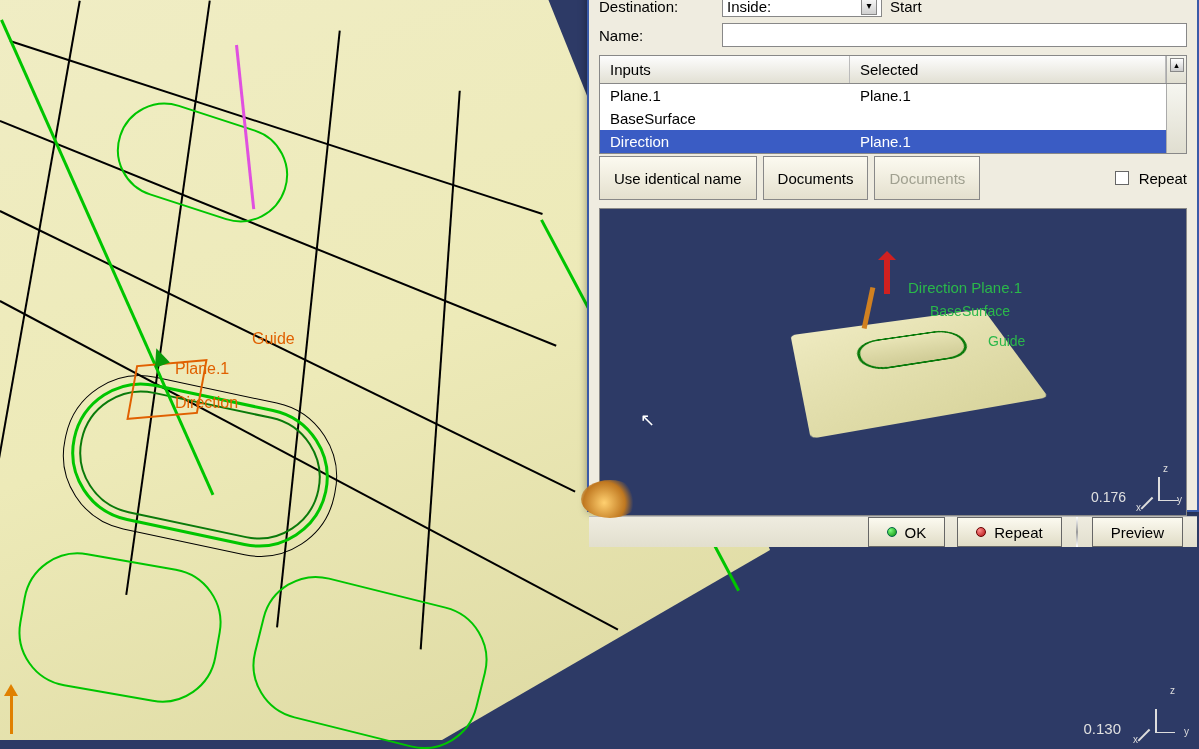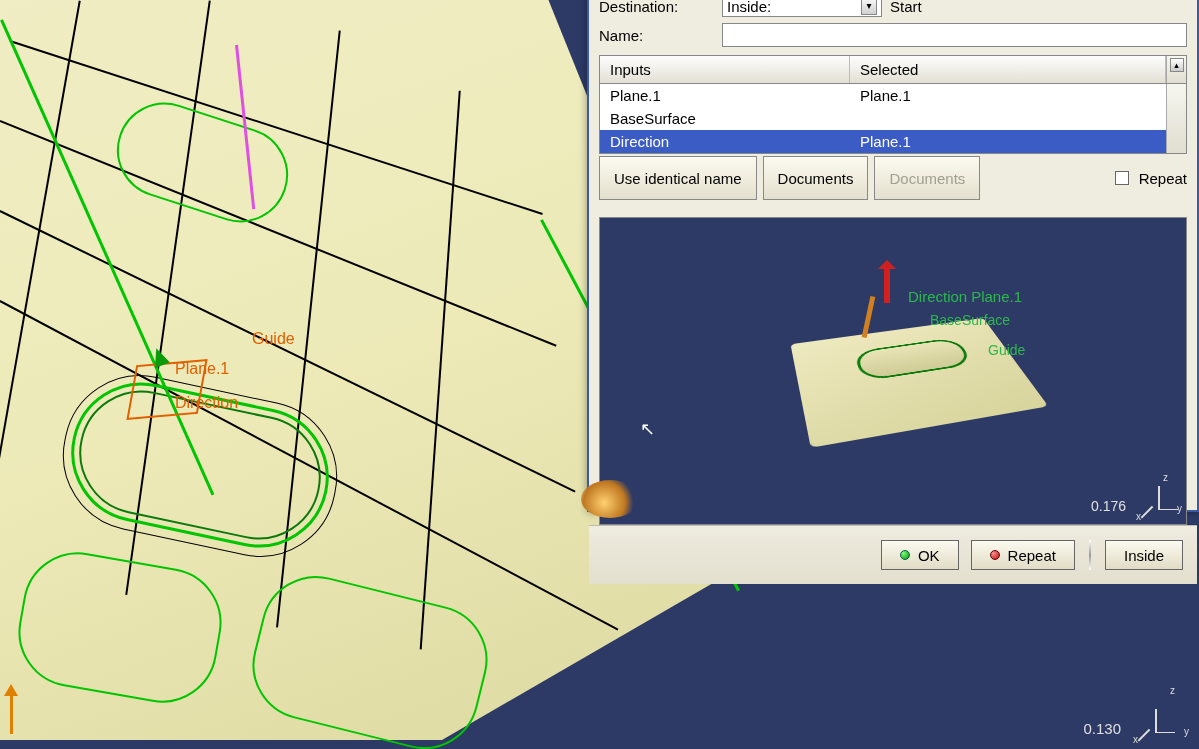--- a/index.html
+++ b/index.html
@@ -50,21 +50,21 @@
 .trow { display:flex; padding:3px 0; }
 .trow.sel { background:#3a5cc4; color:#fff; }
 .td1 { width:250px; padding:0 10px; } .td2 { flex:1; padding:0 10px; }
 
 .btn-row { display:flex; gap:6px; padding:2px 10px; align-items:center; }
 .btn { background:linear-gradient(#fcfaf0,#e4e0ce); border:1px solid #888; height:44px; padding:0 14px; cursor:pointer; display:flex; align-items:center; }
 .btn.disabled { color:#a0a090; }
 .chk { width:14px;height:14px;border:1px solid #666;background:#fff;margin-left:auto;margin-right:4px;}
 
 .preview-pane {
-  margin:15px 10px 0 10px; height:308px; background:#2d3a66; border:1px solid #888; position:relative;
+  margin:6px 10px 0 10px; height:308px; background:#2d3a66; border:1px solid #888; position:relative;
 }
 .preview-surface { position:absolute; left:200px; top:70px; width:220px; height:170px;
   background:linear-gradient(160deg,#eeeac0,#d8d49c);
   transform:perspective(600px) rotateX(55deg) rotateZ(-15deg);
   border-radius:6px;
 }
 .preview-slot { position:absolute; left:62px; top:32px; width:115px; height:55px;
   border:3px solid #0a7a0a; border-radius:26px; background:linear-gradient(#e8e4b6,#d0cc96);
 }
 .preview-arrow-red { position:absolute; left:284px; top:45px; width:6px; height:40px; background:#d02020; }
@@ -75,21 +75,21 @@
 .preview-size { position:absolute; right:60px; bottom:10px; color:#e0e0e0; font-size:14px; }
 .axis3d { position:absolute; right:8px; bottom:8px; width:40px; height:40px; }
 .axis3d .lz{position:absolute;left:20px;bottom:6px;width:1.5px;height:24px;background:#ddd;}
 .axis3d .ly{position:absolute;left:20px;bottom:6px;width:20px;height:1.5px;background:#ddd;}
 .axis3d .lx{position:absolute;left:8px;bottom:-4px;width:1.5px;height:16px;background:#ddd;transform:rotate(45deg);}
 .axis3d .tz{position:absolute;right:10px;top:-4px;color:#ddd;font-size:10px;}
 .axis3d .ty{position:absolute;right:-4px;bottom:2px;color:#ddd;font-size:10px;}
 .axis3d .tx{position:absolute;left:-2px;bottom:-6px;color:#ddd;font-size:10px;}
 
 .dialog-footer {
-  display:flex; justify-content:flex-end; gap:12px; padding:14px 14px;
+  display:flex; justify-content:flex-end; gap:12px; padding:0 14px;
   background:linear-gradient(#efece0,#e2dfce); border-top:1px solid #bbb;
 }
 .dlg-btn { background:linear-gradient(#fcfaf0,#e0dcc6); border:1px solid #666; height:30px; padding:0 18px; display:flex; align-items:center; gap:8px; cursor:pointer; }
 .bullet-g { width:10px;height:10px;border-radius:50%;background:radial-gradient(circle at 30% 30%,#7cff7c,#0a8a0a);border:1px solid #064;}
 .bullet-r { width:10px;height:10px;border-radius:50%;background:radial-gradient(circle at 30% 30%,#ff8c8c,#b01010);border:1px solid #600;}
 .sep { width:2px; height:30px; background:linear-gradient(#fff,#999,#fff); margin:0 2px;}
 
 .deco-sun { position:absolute; left:-8px; bottom:-8px; width:58px; height:38px; background:radial-gradient(circle at 40% 60%,#ffd070 0%,#c07820 50%,transparent 70%); border-radius:50%; }
 
 
@@ -231,16 +231,16 @@
     <div class="dlg-btn">
         <span class="bullet-g"></span>
         <span>OK</span>
       </div>
     <div class="dlg-btn">
         <span class="bullet-r"></span>
         <span>Repeat</span>
       </div>
     <div class="sep"></div>
     <div class="dlg-btn">
-        <span>Inside</span>
+        <span>Preview</span>
       </div>
   </div>
 </div>
 
 </body></html>

